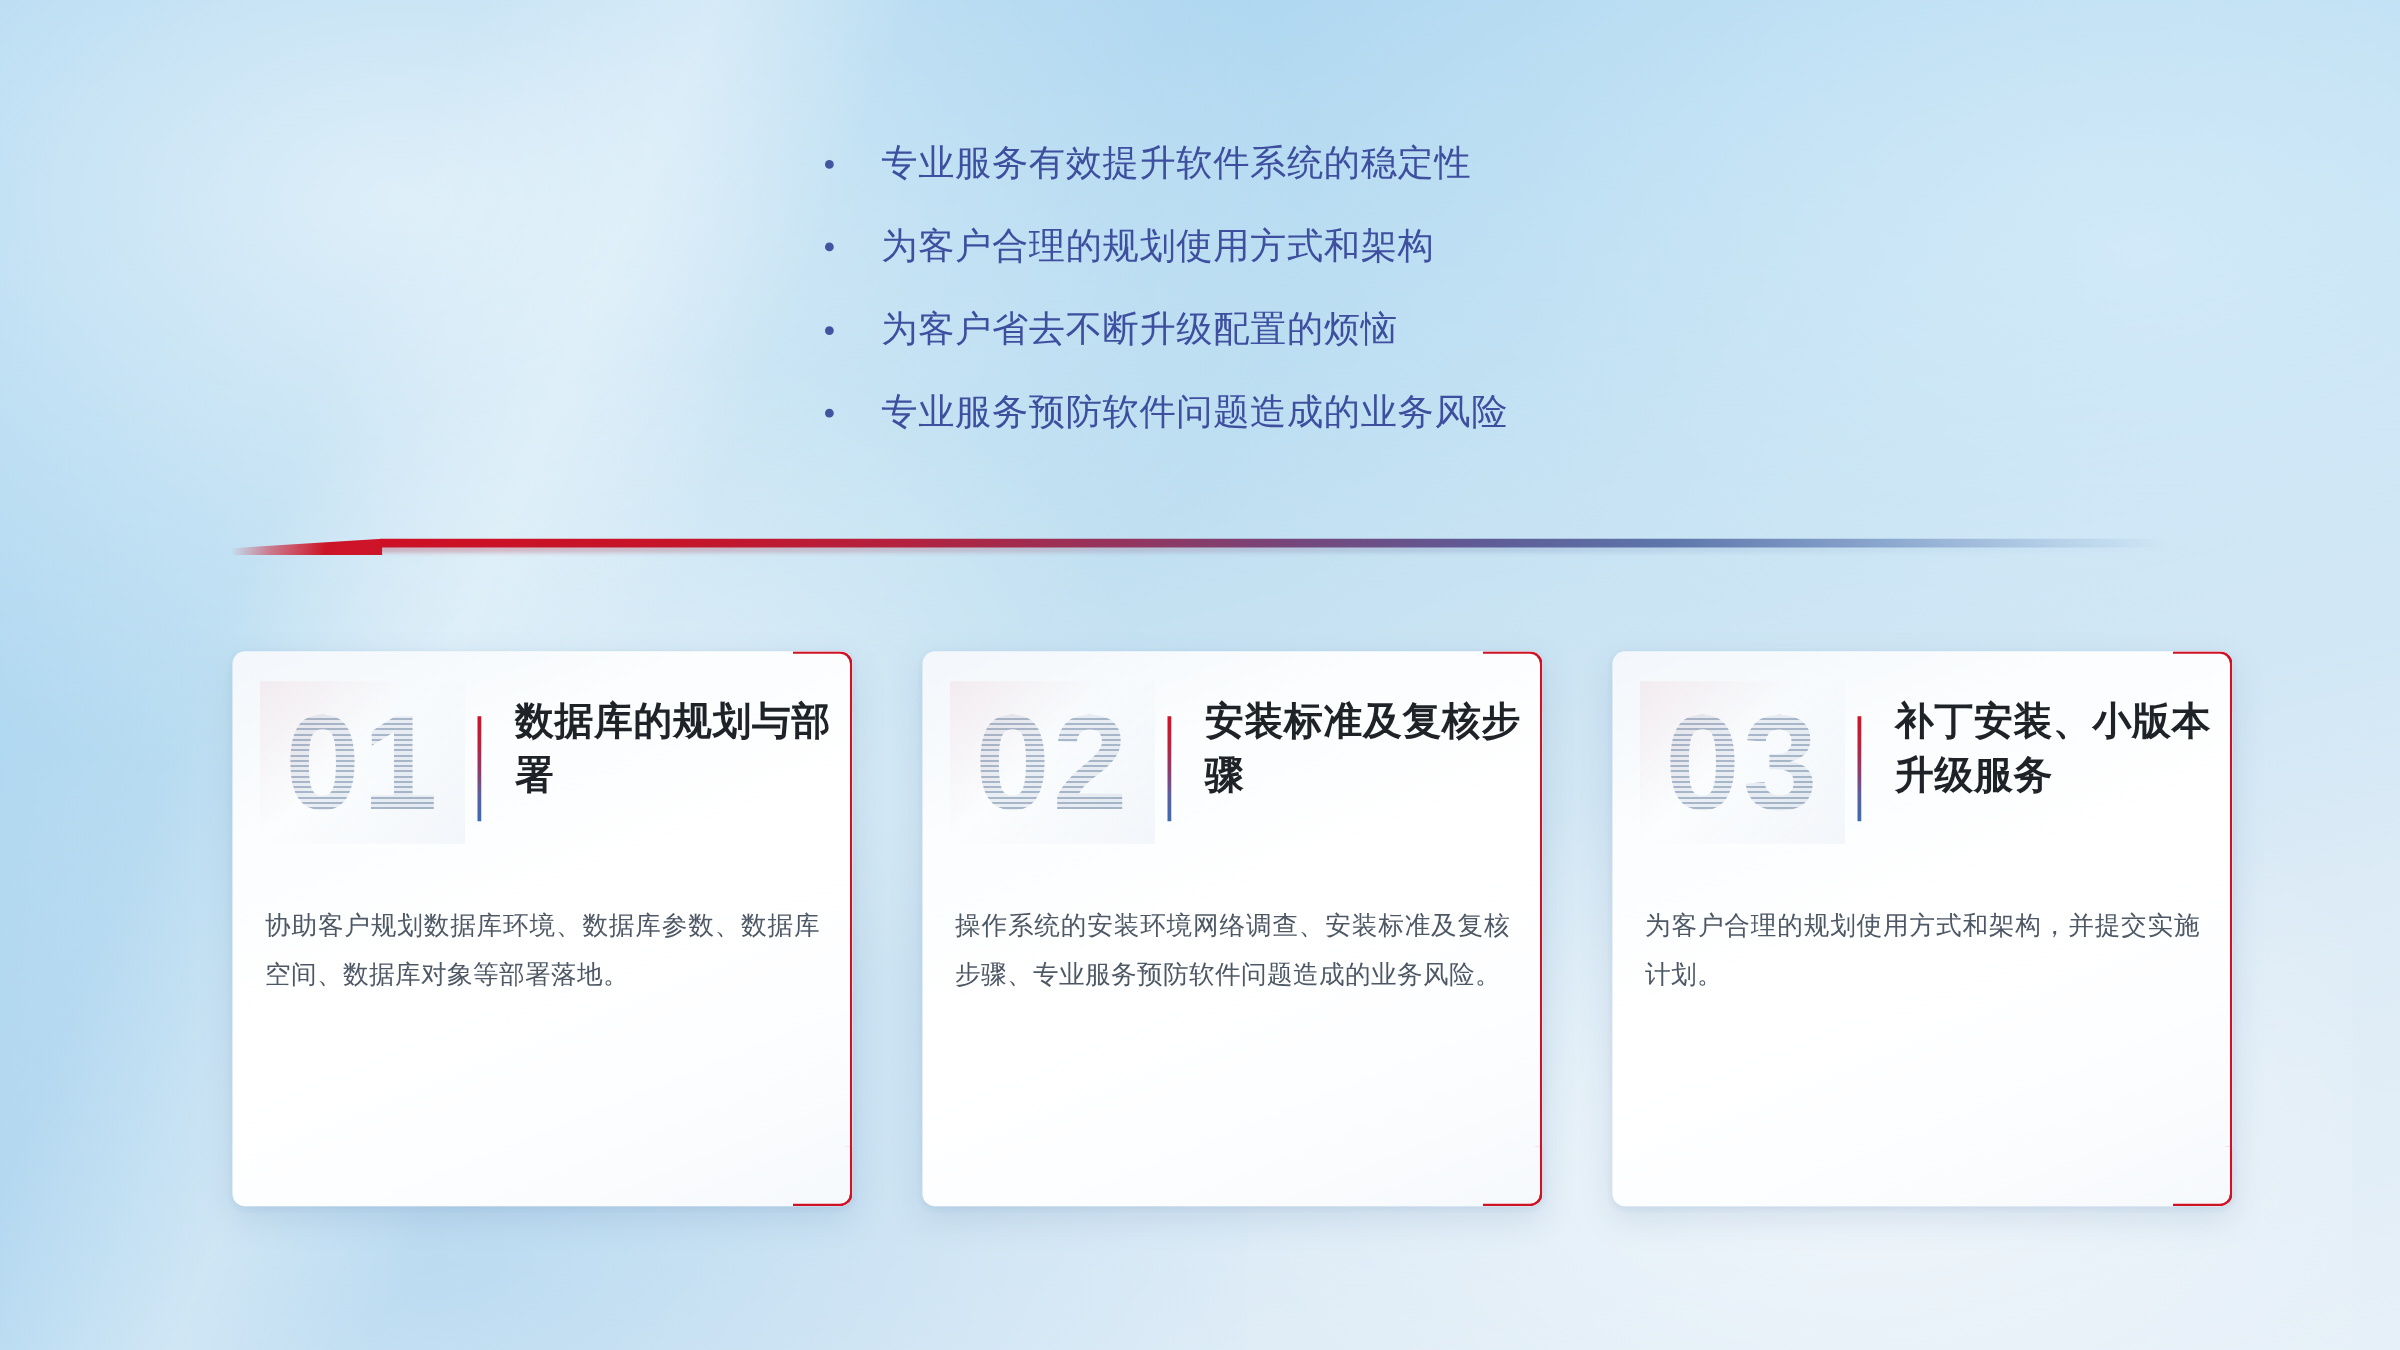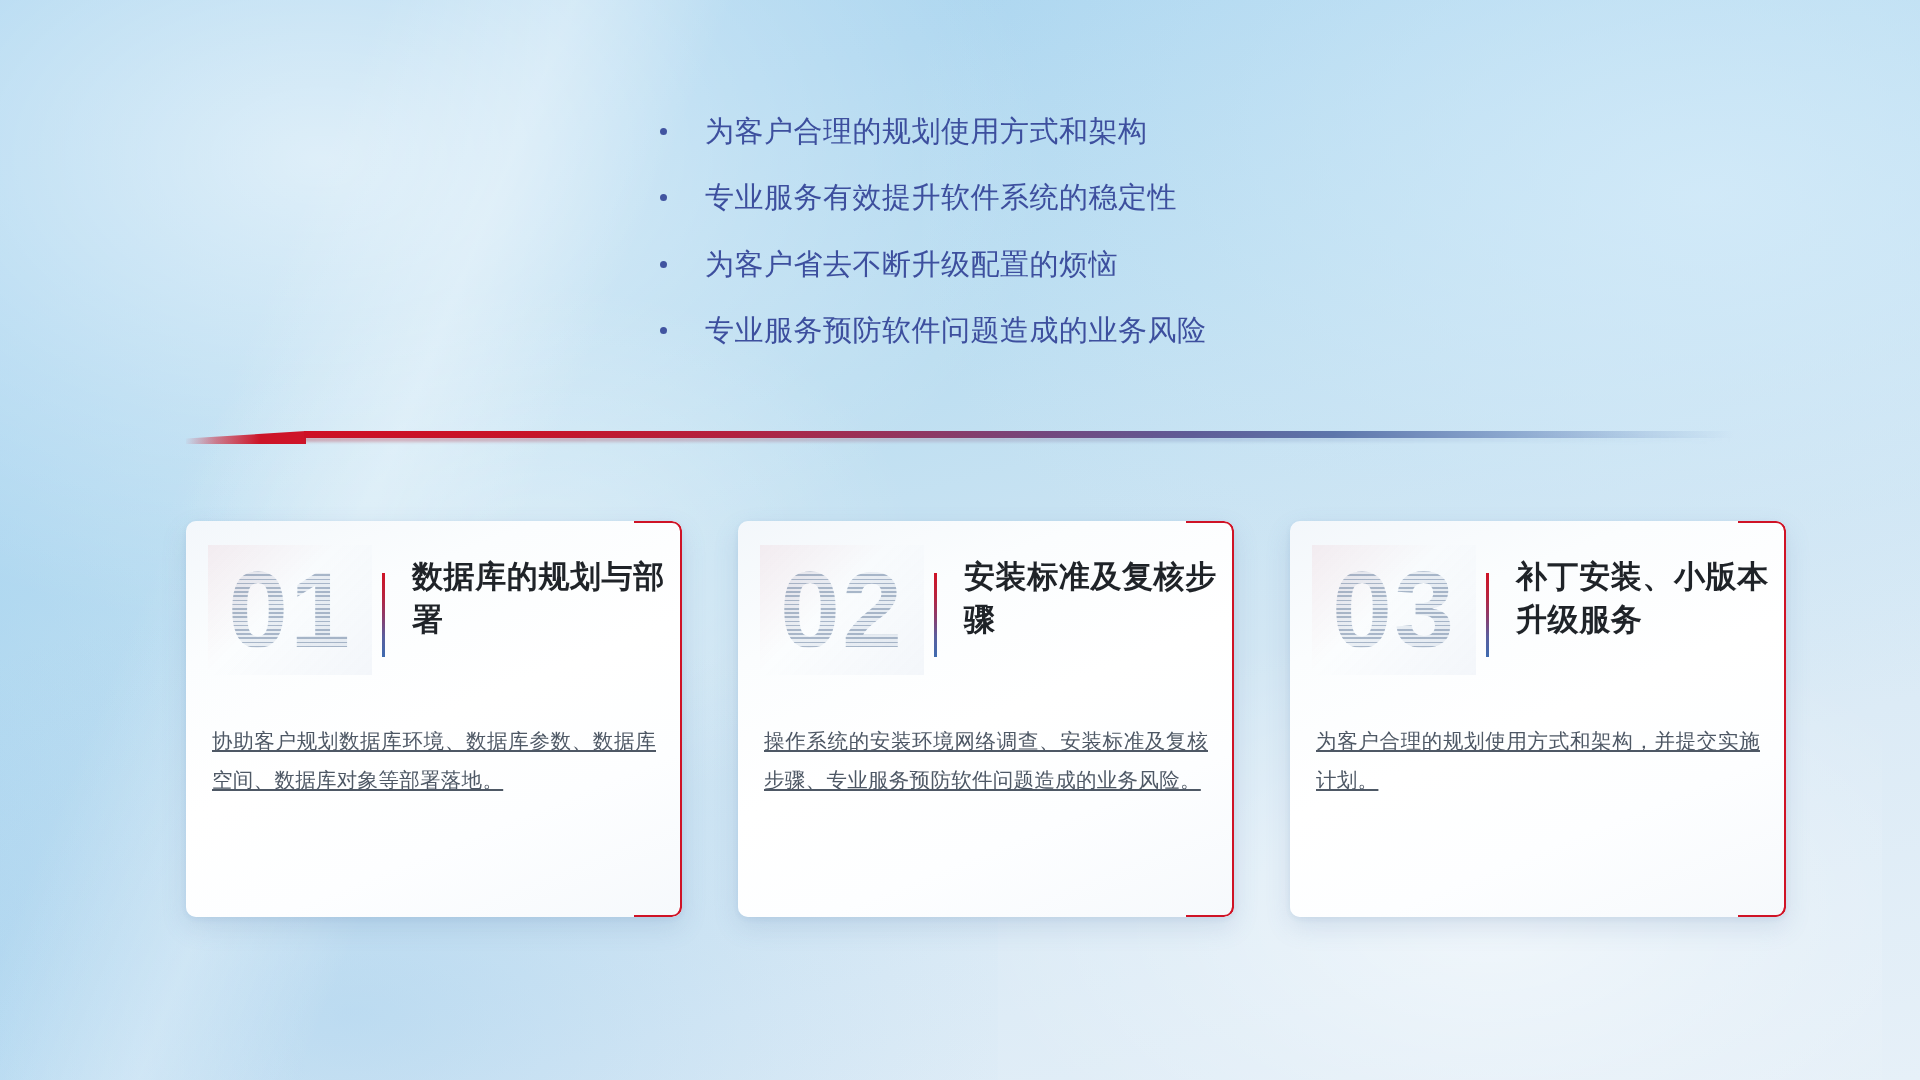--- a/index.html
+++ b/index.html
@@ -110,21 +110,21 @@
     filter:blur(1.5px);
   }
 
   
   #cards {
     position:absolute; left:186px; top:521px; z-index:3;
     display:flex; gap:56px;
   }
   .card {
     position:relative;
-    width:496px; height:396px;
+    width:496px; height:444px;
     border-radius:10px;
     background:linear-gradient(158deg,
        #f3f7fb 0%,
        #fbfdfe 24%,
        #ffffff 50%,
        #fdfeff 72%,
        #f6f9fc 100%);
     box-shadow:0 10px 26px rgba(80,120,165,.16), 0 2px 6px rgba(80,120,165,.10);
     overflow:hidden;
   }
@@ -214,47 +214,46 @@
     letter-spacing:.6px;
   }
   .card-body {
     position:absolute;
     left:26px; right:26px; top:200px;
     font-size:20.5px;
     line-height:1.92;
     color:#4e5865;
     letter-spacing:.3px;
     text-align:justify;
-    text-decoration:underline;
   }
 </style>
 </head>
 <body>
 
 <div id="bg">
   <div class="bg-base"></div>
   <div class="bg-g6"></div>
   <div class="bg-g1"></div>
   <div class="bg-g2"></div>
   <div class="bg-g5"></div>
   <div class="bg-g3"></div>
   <div class="bg-g4"></div>
   <div class="bg-streak"></div>
 </div>
 
 <div id="bullets">
 
   <div class="bullet-row">
     <span class="bullet-dot"></span>
-    <span class="bullet-text">为客户合理的规划使用方式和架构</span>
+    <span class="bullet-text">专业服务有效提升软件系统的稳定性</span>
   </div>
 
   <div class="bullet-row">
     <span class="bullet-dot"></span>
-    <span class="bullet-text">专业服务有效提升软件系统的稳定性</span>
+    <span class="bullet-text">为客户合理的规划使用方式和架构</span>
   </div>
 
   <div class="bullet-row">
     <span class="bullet-dot"></span>
     <span class="bullet-text">为客户省去不断升级配置的烦恼</span>
   </div>
 
   <div class="bullet-row">
     <span class="bullet-dot"></span>
     <span class="bullet-text">专业服务预防软件问题造成的业务风险</span>

